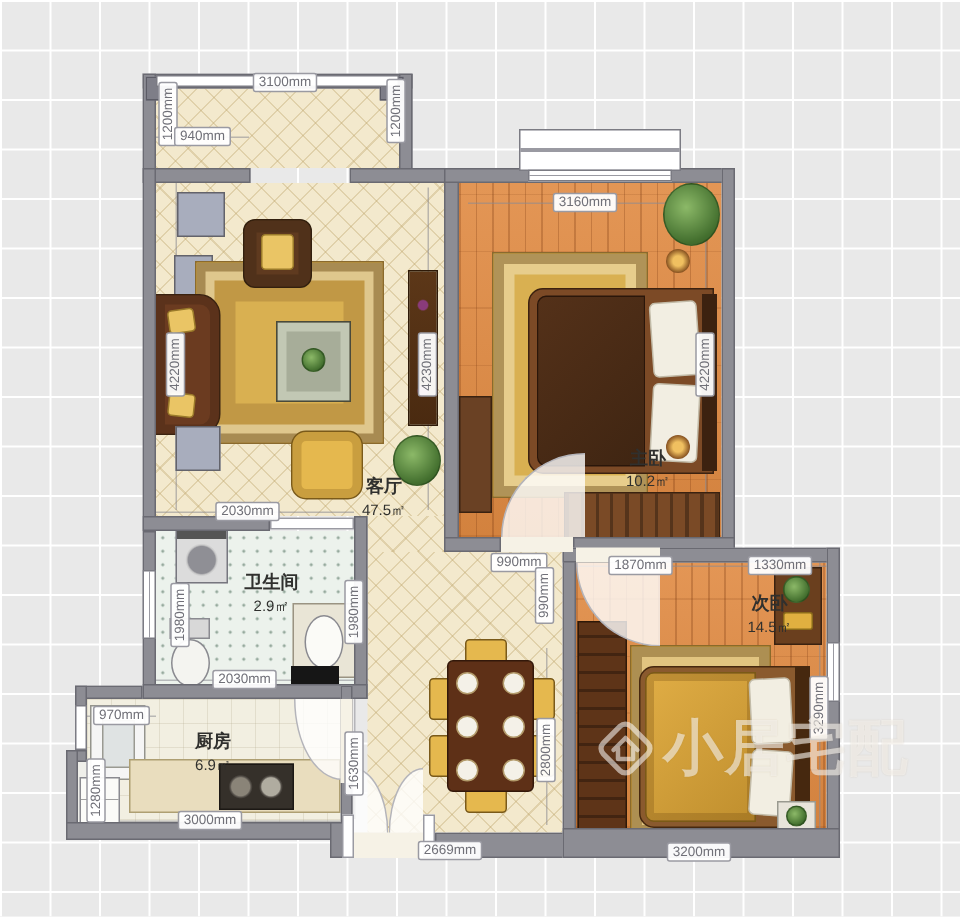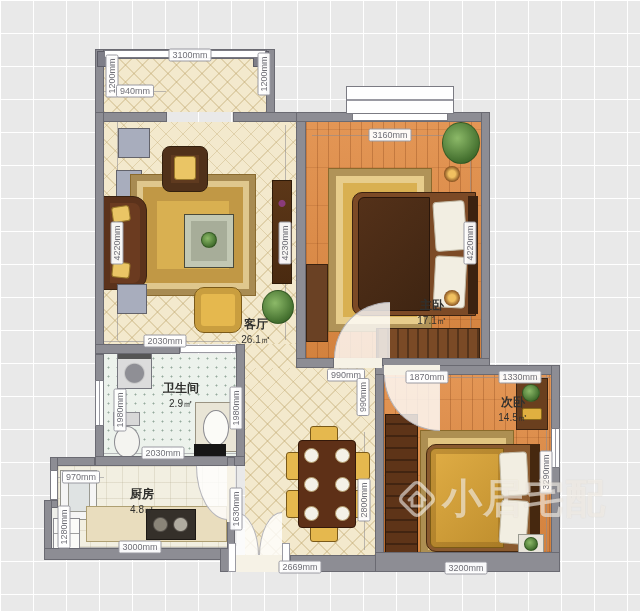--- a/index.html
+++ b/index.html
@@ -227,33 +227,33 @@
       <div class="dim" style="left: 81px; top: 477px;">970mm</div>
       <div class="dim dim-v" style="left: 64px; top: 527px;">1280mm</div>
       <div class="dim" style="left: 140px; top: 547px;">3000mm</div>
       <div class="dim dim-v" style="left: 236px; top: 509px;">1630mm</div>
       <div class="dim dim-v" style="left: 364px; top: 500px;">2800mm</div>
       <div class="dim" style="left: 300px; top: 567px;">2669mm</div>
     </div>
   <div>
       <div class="room-label" style="left: 256px; top: 316px;">
         <span class="rn">客厅</span>
-        <span class="ra">26.1㎡</span>
+        <span class="ra">47.5㎡</span>
       </div>
       <div class="room-label" style="left: 432px; top: 297px;">
         <span class="rn">主卧</span>
-        <span class="ra">17.1㎡</span>
+        <span class="ra">10.2㎡</span>
       </div>
       <div class="room-label" style="left: 181px; top: 380px;">
         <span class="rn">卫生间</span>
         <span class="ra">2.9㎡</span>
       </div>
       <div class="room-label" style="left: 142px; top: 486px;">
         <span class="rn">厨房</span>
-        <span class="ra">4.8㎡</span>
+        <span class="ra">6.9㎡</span>
       </div>
       <div class="room-label" style="left: 513px; top: 394px;">
         <span class="rn">次卧</span>
         <span class="ra">14.5㎡</span>
       </div>
     </div>
 
   <div class="wm" style="left:394px;top:471px;">
     <svg width="46" height="46" viewBox="0 0 46 46">
       <rect x="10" y="10" width="26" height="26" rx="5" fill="none" stroke="rgba(255,255,255,0.55)" stroke-width="3.5" transform="rotate(45 23 23)"></rect>

